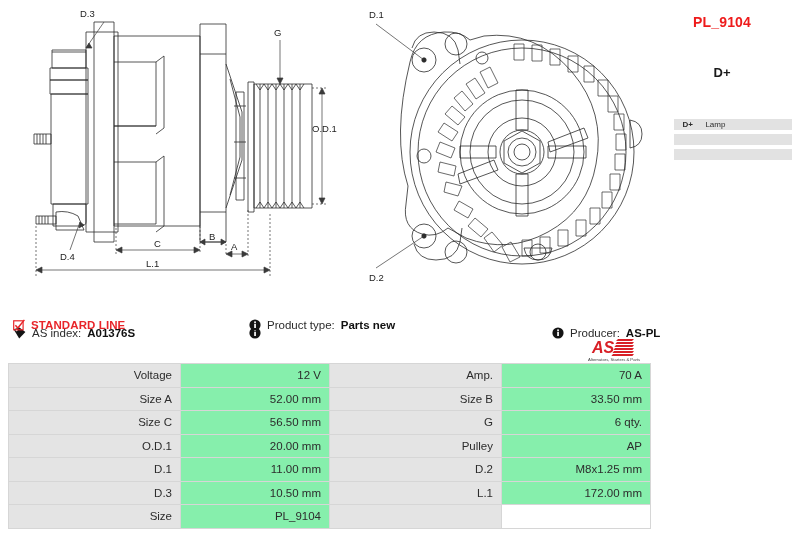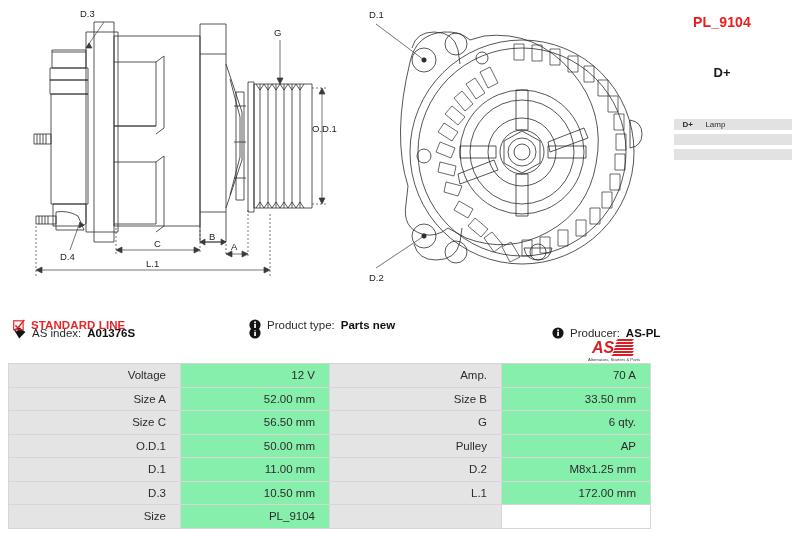--- a/index.html
+++ b/index.html
@@ -122,21 +122,21 @@
     width: 642px;
   }
   table.spec {
     width: 642px;
     border-collapse: collapse;
     font-size: 11.5px;
     table-layout: fixed;
   }
   table.spec td {
     height: 23.5px;
-    padding: 0 14px;
+    padding: 0 8px;
     border: 1px solid #d6d6d6;
     color: #2c2c2c;
     white-space: nowrap;
     overflow: hidden;
   }
   td.lbl {
     background: #e4e4e4;
     text-align: right;
     width: 172px;
   }
@@ -462,21 +462,21 @@
         <td class="val">33.50 mm</td>
       </tr>
       <tr>
         <td class="lbl">Size C</td>
         <td class="val">56.50 mm</td>
         <td class="lbl">G</td>
         <td class="val">6 qty.</td>
       </tr>
       <tr>
         <td class="lbl">O.D.1</td>
-        <td class="val">50.00 mm</td>
+        <td class="val">20.00 mm</td>
         <td class="lbl">Pulley</td>
         <td class="val">AP</td>
       </tr>
       <tr>
         <td class="lbl">D.1</td>
         <td class="val">11.00 mm</td>
         <td class="lbl">D.2</td>
         <td class="val">M8x1.25 mm</td>
       </tr>
       <tr>

